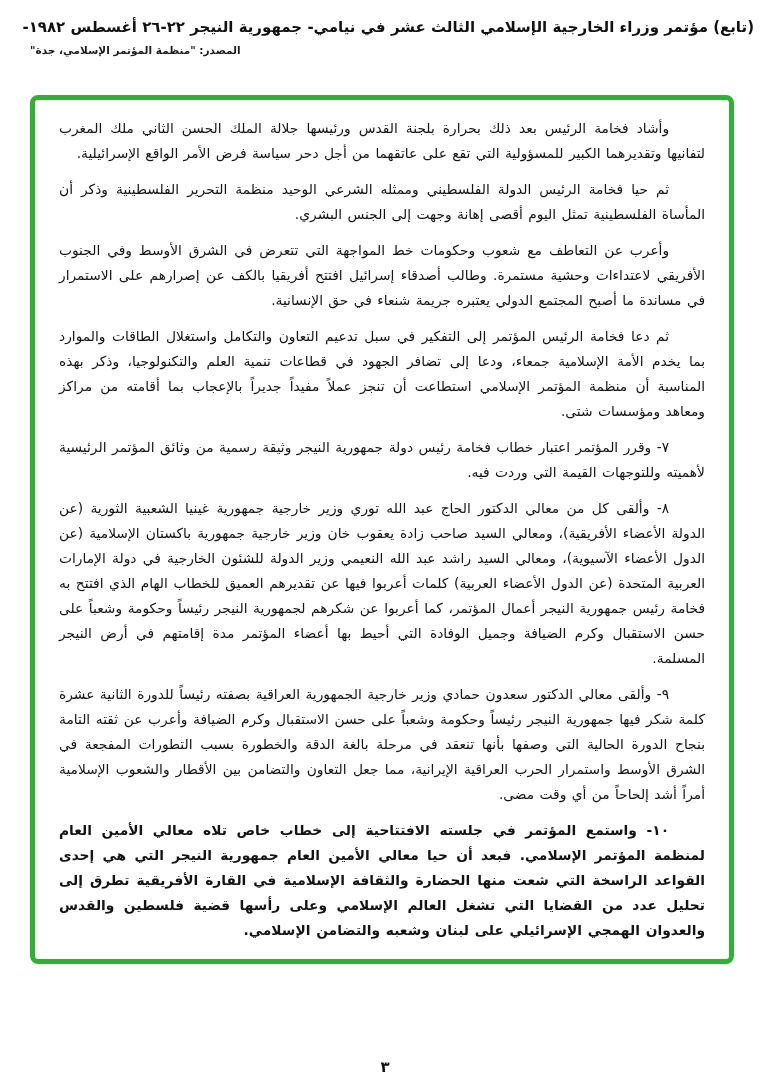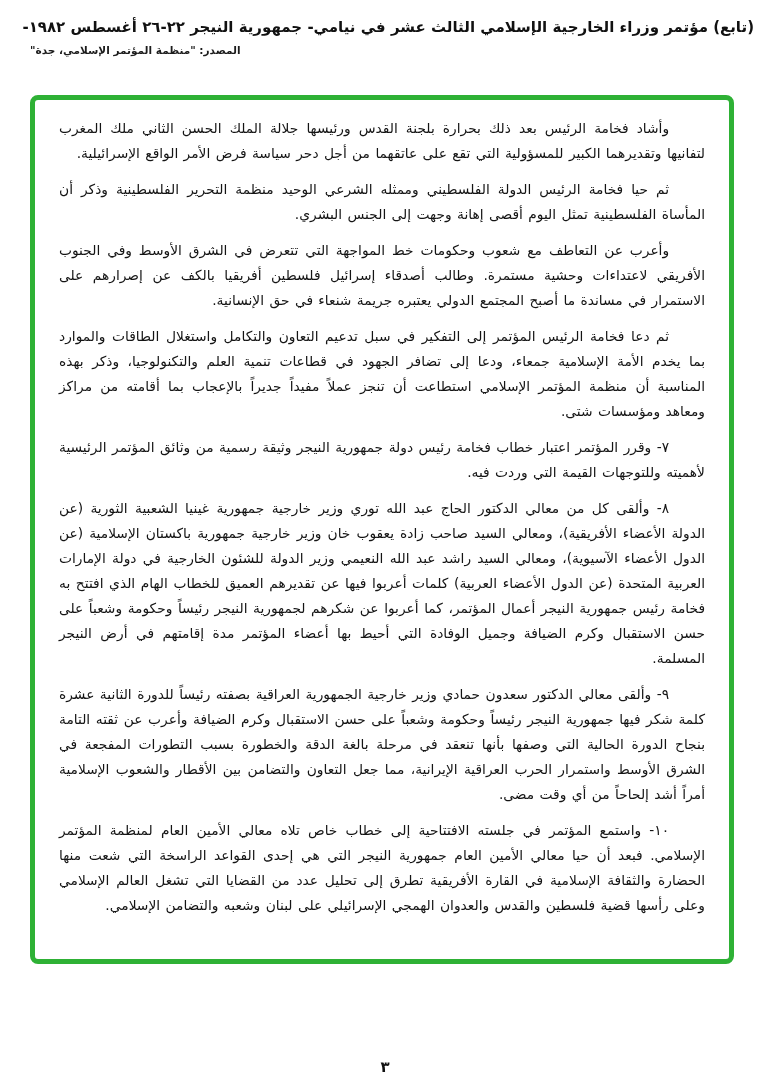--- a/index.html
+++ b/index.html
@@ -62,21 +62,21 @@
   .para {
     font-size: 13.8px;
     line-height: 25px;
     text-align: justify;
     text-indent: 2.6em;
     color: #141414;
     margin-bottom: 11px;
     word-spacing: 1px;
   }
 
-  .para:last-child { margin-bottom: 0; }
+  .para:last-child { margin-bottom: 0; font-weight: bold; }
 
   .page-number {
     position: absolute;
     bottom: 10px;
     left: 0;
     right: 0;
     text-align: center;
     font-size: 15px;
     font-weight: bold;
     color: #111111;
@@ -88,21 +88,21 @@
 <div class="page">
 
   <div class="doc-header">
     <div class="doc-title">(تابع)  مؤتمر وزراء الخارجية الإسلامي الثالث عشر في نيامي- جمهورية النيجر ٢٢-٢٦ أغسطس ١٩٨٢- البيان الختامي</div>
     <div class="doc-source">المصدر: "منظمة المؤتمر الإسلامي، جدة"</div>
   </div>
 
   <div class="content-box">
     <p class="para">وأشاد فخامة الرئيس بعد ذلك بحرارة بلجنة القدس ورئيسها جلالة الملك الحسن الثاني ملك المغرب لتفانيها وتقديرهما الكبير للمسؤولية التي تقع على عاتقهما من أجل دحر سياسة فرض الأمر الواقع الإسرائيلية.</p>
     <p class="para">ثم حيا فخامة الرئيس الدولة الفلسطيني وممثله الشرعي الوحيد منظمة التحرير الفلسطينية وذكر أن المأساة الفلسطينية تمثل اليوم أقصى إهانة وجهت إلى الجنس البشري.</p>
-    <p class="para">وأعرب عن التعاطف مع شعوب وحكومات خط المواجهة التي تتعرض في الشرق الأوسط وفي الجنوب الأفريقي لاعتداءات وحشية مستمرة. وطالب أصدقاء إسرائيل فلسطين أفريقيا بالكف عن إصرارهم على الاستمرار في مساندة ما أصبح المجتمع الدولي يعتبره جريمة شنعاء في حق الإنسانية.</p>
+    <p class="para">وأعرب عن التعاطف مع شعوب وحكومات خط المواجهة التي تتعرض في الشرق الأوسط وفي الجنوب الأفريقي لاعتداءات وحشية مستمرة. وطالب أصدقاء إسرائيل افتتح أفريقيا بالكف عن إصرارهم على الاستمرار في مساندة ما أصبح المجتمع الدولي يعتبره جريمة شنعاء في حق الإنسانية.</p>
     <p class="para">ثم دعا فخامة الرئيس المؤتمر إلى التفكير في سبل تدعيم التعاون والتكامل واستغلال الطاقات والموارد بما يخدم الأمة الإسلامية جمعاء، ودعا إلى تضافر الجهود في قطاعات تنمية العلم والتكنولوجيا، وذكر بهذه المناسبة أن منظمة المؤتمر الإسلامي استطاعت أن تنجز عملاً مفيداً جديراً بالإعجاب بما أقامته من مراكز ومعاهد ومؤسسات شتى.</p>
     <p class="para">٧- وقرر المؤتمر اعتبار خطاب فخامة رئيس دولة جمهورية النيجر وثيقة رسمية من وثائق المؤتمر الرئيسية لأهميته وللتوجهات القيمة التي وردت فيه.</p>
     <p class="para">٨- وألقى كل من معالي الدكتور الحاج عبد الله توري وزير خارجية جمهورية غينيا الشعبية الثورية (عن الدولة الأعضاء الأفريقية)، ومعالي السيد صاحب زادة يعقوب خان وزير خارجية جمهورية باكستان الإسلامية (عن الدول الأعضاء الآسيوية)، ومعالي السيد راشد عبد الله النعيمي وزير الدولة للشئون الخارجية في دولة الإمارات العربية المتحدة (عن الدول الأعضاء العربية) كلمات أعربوا فيها عن تقديرهم العميق للخطاب الهام الذي افتتح به فخامة رئيس جمهورية النيجر أعمال المؤتمر، كما أعربوا عن شكرهم لجمهورية النيجر رئيساً وحكومة وشعباً على حسن الاستقبال وكرم الضيافة وجميل الوفادة التي أحيط بها أعضاء المؤتمر مدة إقامتهم في أرض النيجر المسلمة.</p>
     <p class="para">٩- وألقى معالي الدكتور سعدون حمادي وزير خارجية الجمهورية العراقية بصفته رئيساً للدورة الثانية عشرة كلمة شكر فيها جمهورية النيجر رئيساً وحكومة وشعباً على حسن الاستقبال وكرم الضيافة وأعرب عن ثقته التامة بنجاح الدورة الحالية التي وصفها بأنها تنعقد في مرحلة بالغة الدقة والخطورة بسبب التطورات المفجعة في الشرق الأوسط واستمرار الحرب العراقية الإيرانية، مما جعل التعاون والتضامن بين الأقطار والشعوب الإسلامية أمراً أشد إلحاحاً من أي وقت مضى.</p>
     <p class="para">١٠- واستمع المؤتمر في جلسته الافتتاحية إلى خطاب خاص تلاه معالي الأمين العام لمنظمة المؤتمر الإسلامي. فبعد أن حيا معالي الأمين العام جمهورية النيجر التي هي إحدى القواعد الراسخة التي شعت منها الحضارة والثقافة الإسلامية في القارة الأفريقية تطرق إلى تحليل عدد من القضايا التي تشغل العالم الإسلامي وعلى رأسها قضية فلسطين والقدس والعدوان الهمجي الإسرائيلي على لبنان وشعبه والتضامن الإسلامي.</p>
   </div>
 
   <div class="page-number">٣</div>
 
 </div>

